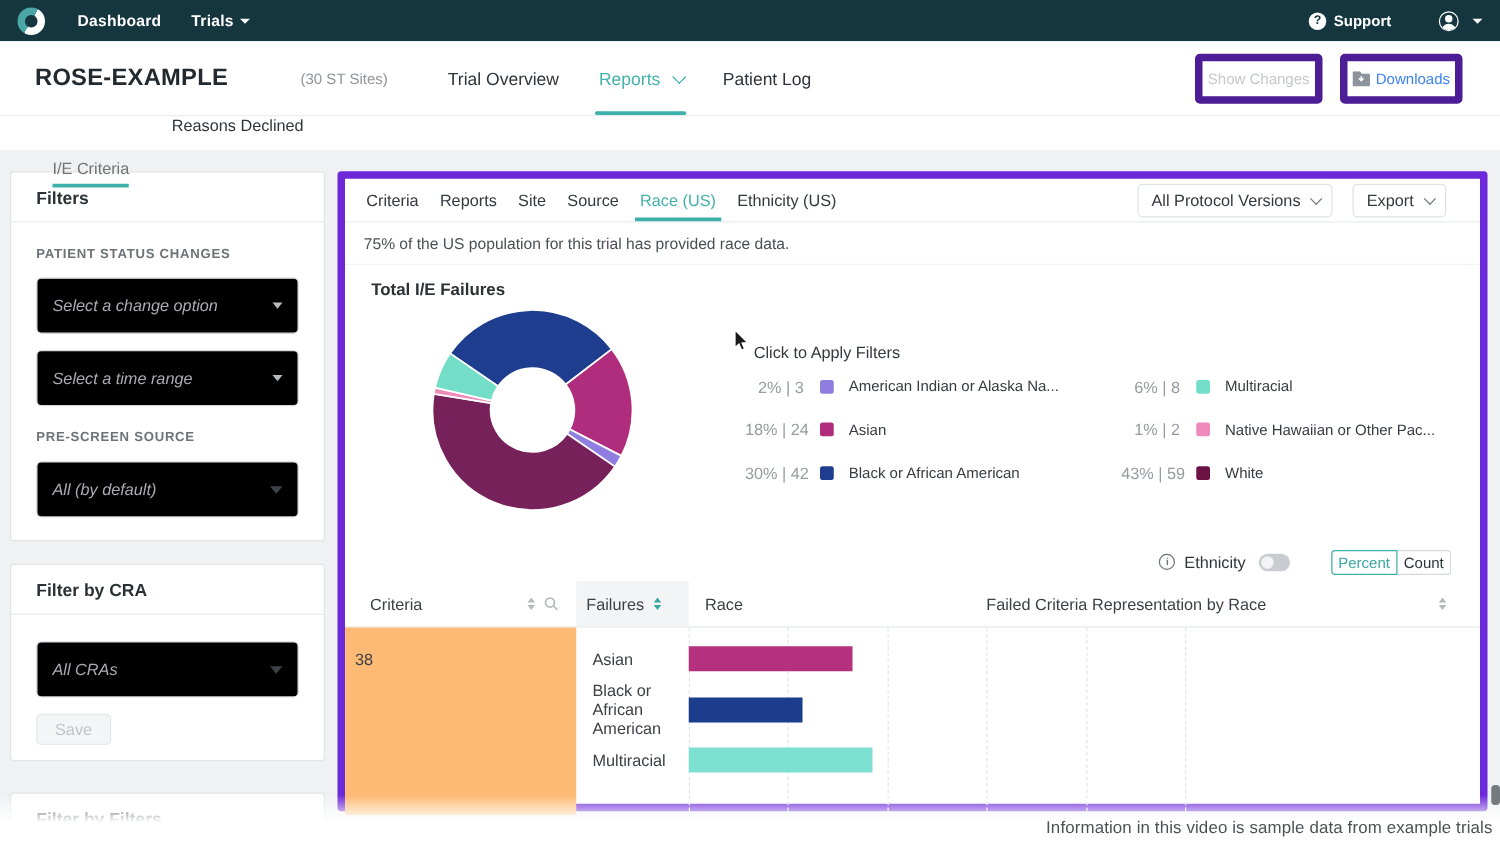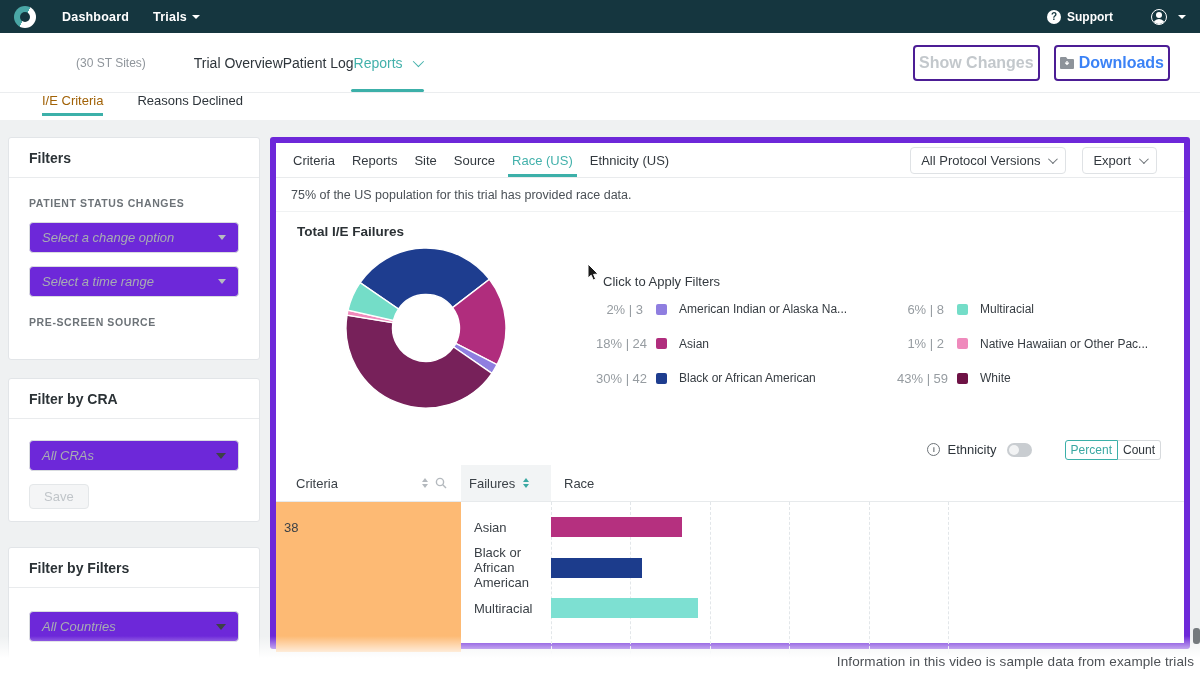--- a/index.html
+++ b/index.html
@@ -14,44 +14,44 @@
   .qicon { width:14px; height:14px; border-radius:50%; background:#fff; color:#15363f; font-size:10px; font-weight:700; display:flex; align-items:center; justify-content:center; }
   .usergroup { display:flex; align-items:center; gap:6px; }
   .usericon { width:16px; height:16px; border-radius:50%; border:1.5px solid #fff; position:relative; overflow:hidden; }
   .usericon::before { content:""; position:absolute; width:6px; height:6px; border-radius:50%; background:#fff; left:3.5px; top:2px; }
   .usericon::after { content:""; position:absolute; width:12px; height:7px; border-radius:6px 6px 0 0; background:#fff; left:0.5px; top:9px; }
 
   .trialbar { height:60px; background:#fff; display:flex; align-items:stretch; border-bottom:1px solid #ebedef; padding:0 30px 0 28px; }
   .trialname { display:flex; align-items:center; gap:10px; margin-right:48px; }
   .trialname .t { font-size:19px; font-weight:700; color:#222a30; letter-spacing:.2px; }
   .trialname .s { font-size:12px; color:#8f959b;margin-left:48px; }
-  .trialtabs { display:flex; align-items:stretch; }
+  .trialtabs { display:flex; align-items:stretch; gap:32px; }
   .ttab { display:flex; align-items:center; font-size:14px; color:#2e353b; position:relative; }
   .ttab.active { color:#43b1ab; }
   .ttab.active .underline { position:absolute; left:-3px; right:-3px; bottom:0; height:3px; background:#3cb0a9; border-radius:2px; }
   .chev { display:inline-block; width:8px; height:8px; border-right:1.5px solid #43b1ab; border-bottom:1.5px solid #43b1ab; transform:rotate(45deg) translateY(-2px); margin-left:10px; }
   .trialbar .spacer { flex:1; }
   .hdrbtns { display:flex; align-items:center; gap:14px; }
-  .ghostbtn { border:2px solid #4c1d95; background:#fff; color:#c3c8cc; font-size:16px; padding:7px 4px; border-radius:4px; display:flex; align-items:center; justify-content:center; gap:5px; min-width:83px;font-weight:bold; }
+  .ghostbtn { border:6px solid #4c1d95; background:#fff; color:#c3c8cc; font-size:12px; padding:7px 4px; border-radius:4px; display:flex; align-items:center; justify-content:center; gap:5px; min-width:83px; }
   .ghostbtn.dl { color:#3b82f6; min-width:88px;justify-content:flex-end; }
   .dlicon { width:14px; height:12px; position:relative; }
   .dlicon svg { display:block; }
 
   .subtabs { height:27px; background:#fff; display:flex; align-items:flex-start; gap:34px; padding:0 42px; }
   .stab { font-size:13px; color:#2e353b; position:relative; padding-bottom:8px; }
-  .stab.active { color:#a16207; }
+  .stab.active { color:#737373;margin-top:34px; }
   .stab.active::after { content:""; position:absolute; left:0; right:0; bottom:0; height:3px; background:#3cb0a9; }
 
   .workspace { display:flex; padding:17px 0 0 8px; }
   aside { width:252px; flex:none; }
   .panel { background:#fff; border:1px solid #e2e5e8; border-radius:3px; margin-bottom:18px; }
   .panel-h { padding:12px 20px 11px; font-size:14px; font-weight:700; color:#2b3236; border-bottom:1px solid #e9ebed; }
   .panel-b { padding:19px 20px 18px; }
   .flabel { font-size:10.5px; font-weight:700; letter-spacing:.6px; color:#6d7378; margin-bottom:13px; }
-  .dd { height:31px; border:1px solid #d9dcdf; border-radius:4px; background:#6d28d9; display:flex; align-items:center; padding:4px 12px; margin-bottom:13px; }
+  .dd { height:45px; border:1px solid #d9dcdf; border-radius:4px; background:#000000; display:flex; align-items:center; padding:4px 12px; margin-bottom:13px; }
   .dd .ph { flex:1; font-size:13px; font-style:italic; color:#a8adb2; }
   .dd .tri { width:0; height:0; border-left:5px solid transparent; border-right:5px solid transparent; border-top:6px solid #3c4247; }
   .dd .tri.light { border-top-color:#b6bbc0; border-left-width:4px; border-right-width:4px; border-top-width:5px; }
   .cra-body { padding:21px 20px 12px; }
   .savebtn { display:inline-block; background:#f4f5f6; border:1px solid #e4e7e9; border-radius:4px; color:#c0c5c9; font-size:13px; padding:4px 14px; margin-top:0; }
 
   .card { width:920px; margin-left:10px; background:#fff; border:6px solid #6d28d9; border-radius:3px; position:relative; height:512px; }
   .rtabs { height:35px; display:flex; align-items:center; padding:0 27px 0 15px; border-bottom:1px solid #e9ebed; }
   .rtab { font-size:13px; color:#33393f; margin-right:13px; position:relative; height:100%; display:flex; align-items:center; padding:0 2px; }
   .rtab.active { color:#43b1ab; }
@@ -122,30 +122,31 @@
       <span>Support</span>
     </span>
   <span class="usergroup">
       <span class="usericon"></span>
       <span class="caret"></span>
     </span>
 </div>
 
 <div class="trialbar">
   <div class="trialname">
+    <span class="t">ROSE-EXAMPLE</span>
     <span class="s">(30 ST Sites)</span>
   </div>
   <div class="trialtabs">
     <div class="ttab">Trial Overview</div>
-    <div class="ttab">Patient Log</div>
     <div class="ttab active">
         <span>Reports</span>
         <span class="chev"></span>
         <span class="underline"></span>
       </div>
+    <div class="ttab">Patient Log</div>
   </div>
   <div class="spacer"></div>
   <div class="hdrbtns">
     <div class="ghostbtn">Show Changes</div>
     <div class="ghostbtn dl">
       <span class="dlicon">
           <svg width="14" height="13" viewBox="0 0 14 13">
             <path d="M1 0 h5 l1.5 2 H13 a1 1 0 0 1 1 1 v8 a1 1 0 0 1 -1 1 H1 a1 1 0 0 1 -1 -1 V1 a1 1 0 0 1 1 -1z" fill="#8d939a"></path>
             <path d="M7 4 v3 M5.2 5.6 L7 7.4 L8.8 5.6" stroke="#fff" stroke-width="1.3" fill="none"></path>
           </svg>
@@ -168,20 +169,24 @@
         <div class="flabel">PATIENT STATUS CHANGES</div>
         <div class="dd">
             <span class="ph">Select a change option</span>
             <span class="tri light"></span>
           </div>
         <div class="dd">
             <span class="ph">Select a time range</span>
             <span class="tri light"></span>
           </div>
         <div class="flabel" style="margin-top:19px">PRE-SCREEN SOURCE</div>
+        <div class="dd" style="margin-bottom:0">
+            <span class="ph">All (by default)</span>
+            <span class="tri"></span>
+          </div>
       </div>
     </div>
     <div class="panel" style="margin-bottom:25px">
       <div class="panel-h">Filter by CRA</div>
       <div class="panel-b cra-body">
         <div class="dd">
             <span class="ph">All CRAs</span>
             <span class="tri"></span>
           </div>
         <span class="savebtn">Save</span>
@@ -280,20 +285,27 @@
         <div class="th fail">
           <span class="hlabel">Failures</span>
           <span class="sorticon teal">
               <span class="up"></span>
               <span class="dn"></span>
             </span>
         </div>
         <div class="th race">
             <span class="hlabel">Race</span>
           </div>
+        <div class="th last">
+          <span class="hlabel">Failed Criteria Representation by Race</span>
+          <span class="sorticon">
+              <span class="up"></span>
+              <span class="dn"></span>
+            </span>
+        </div>
       </div>
       <div class="tbody">
         <div class="cell fail">38</div>
         <div class="racecol">
           <div class="racelab">Asian</div>
           <div class="racelab">Black or African American</div>
           <div class="racelab">Multiracial</div>
         </div>
         <div class="barcol">
           <div class="gridlines" id="gridlines">

